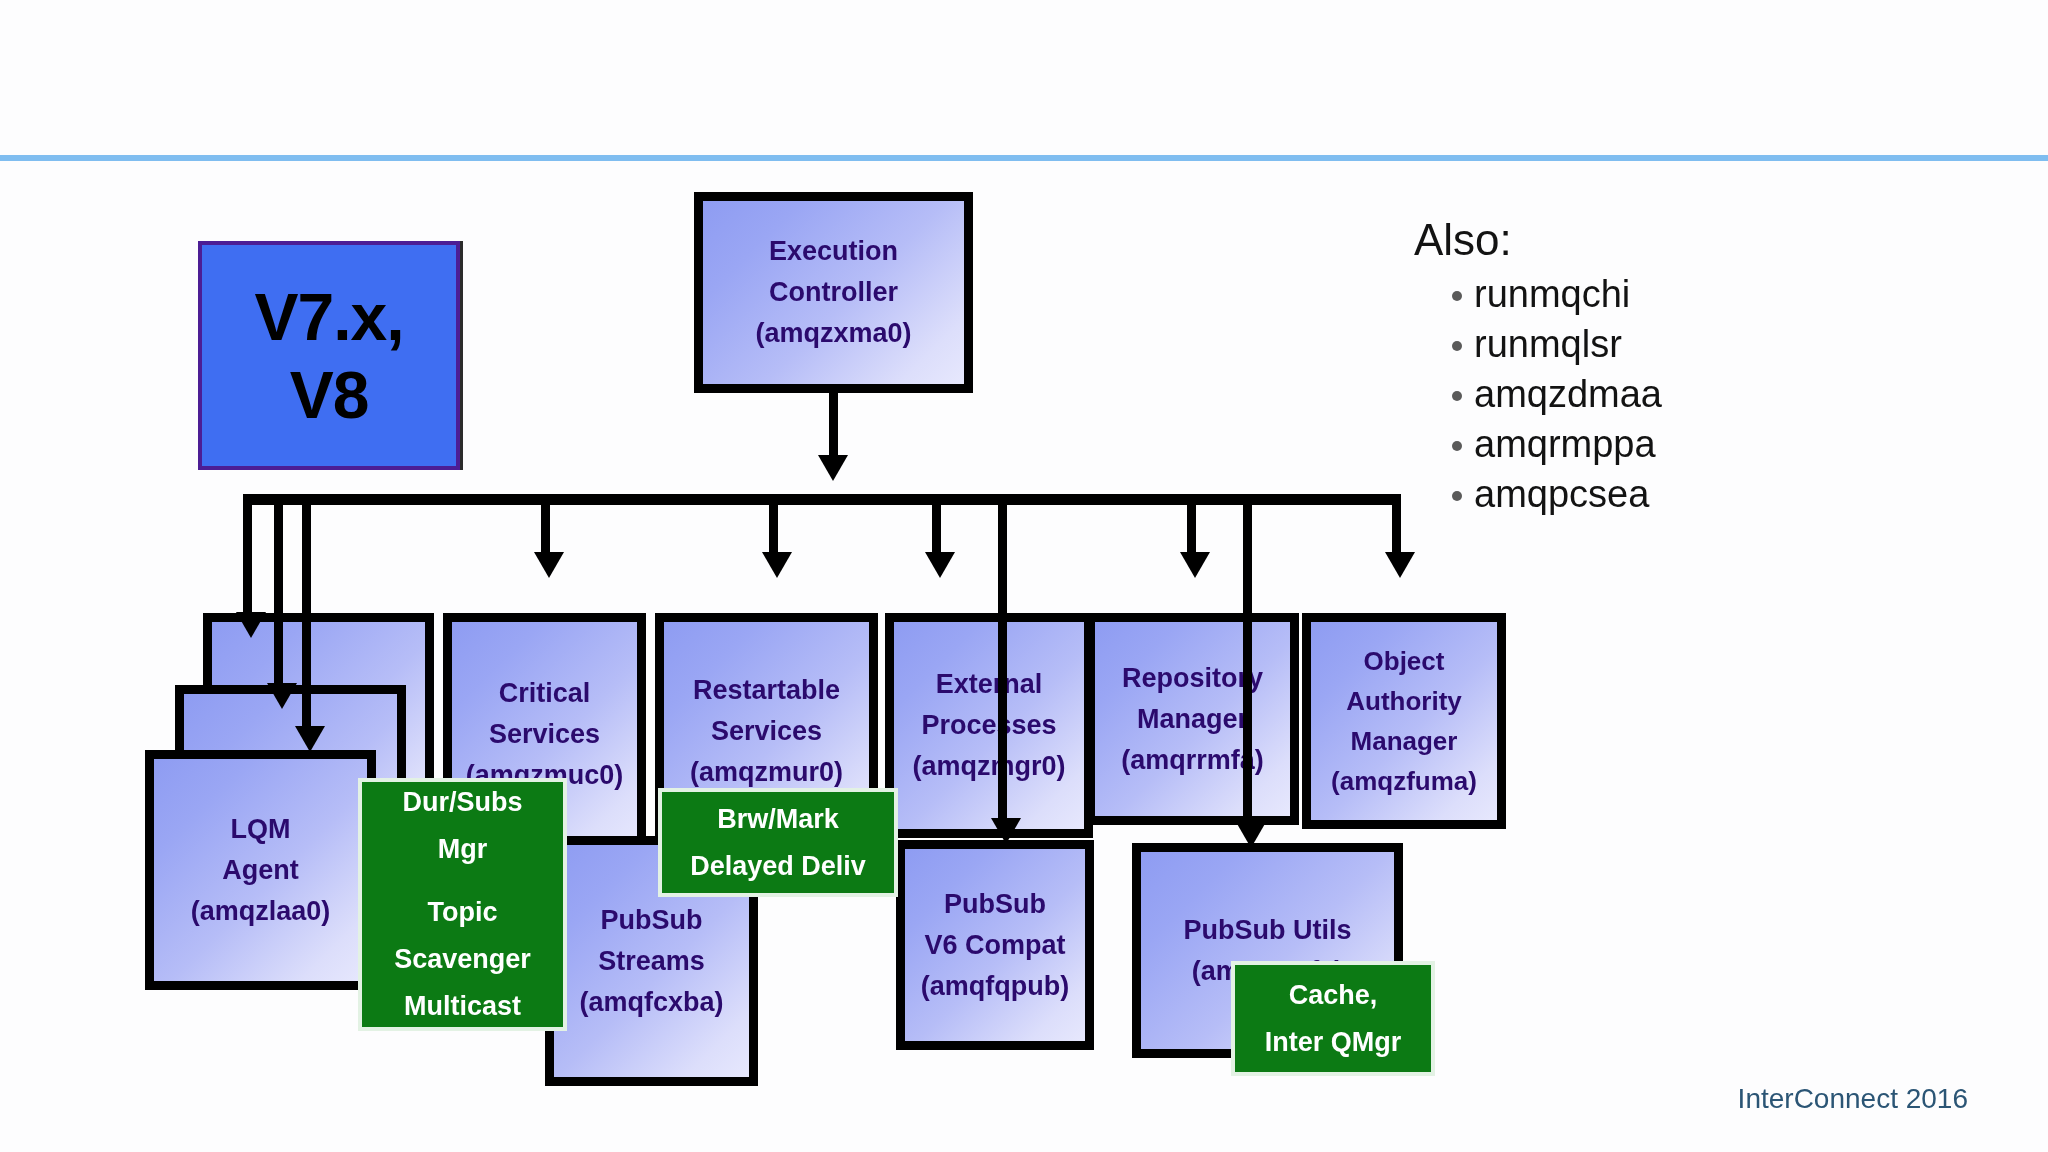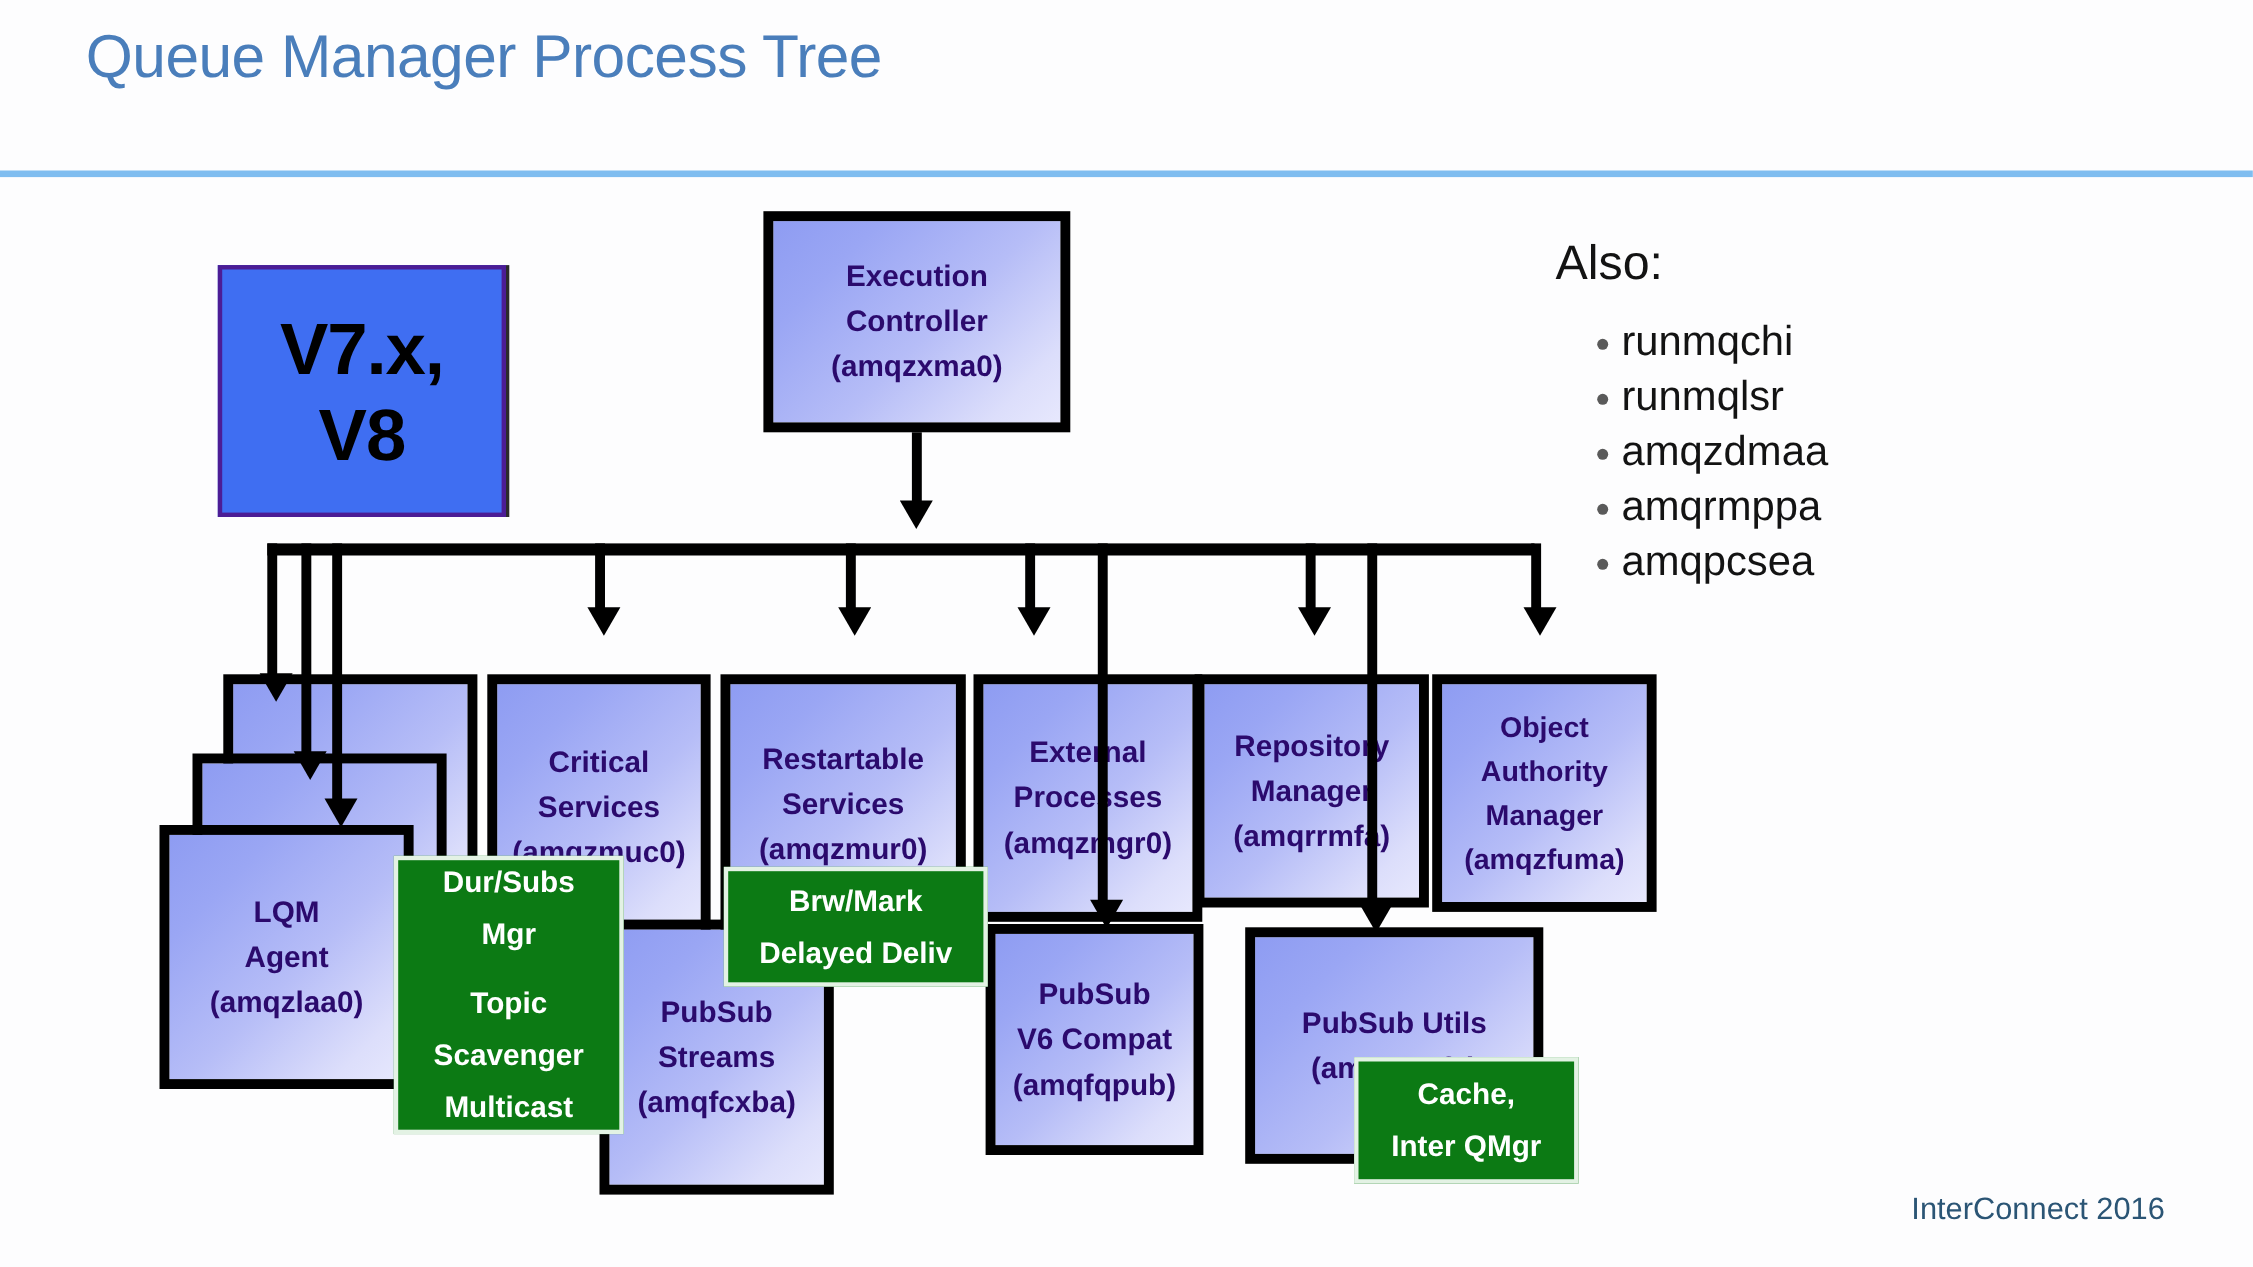--- a/index.html
+++ b/index.html
@@ -82,21 +82,21 @@
   .arrowhead{
     position:absolute;width:0;height:0;z-index:30;
     border-left:15px solid transparent;
     border-right:15px solid transparent;
     border-top:26px solid #000;
   }
 
   
   .also-wrap{position:absolute;left:1414px;top:214px;}
   .also-head{font-size:44px;line-height:52px;color:#131313;}
-  .also-list{margin:20px 0 0 0;padding:0;list-style:none;}
+  .also-list{margin:3px 0 0 0;padding:0;list-style:none;}
   .also-list li{
     font-size:38px;line-height:50px;color:#131313;
     padding-left:60px;position:relative;white-space:nowrap;
   }
   .also-list li:before{
     content:"";position:absolute;left:38px;top:22px;
     width:10px;height:10px;border-radius:50%;background:#5a5a5a;
   }
 
   
@@ -105,21 +105,20 @@
     font-size:28px;line-height:46px;
     color:#2b5575;
     white-space:nowrap;
   }
 </style>
 </head>
 <body>
 
 <div id="slide">
 
-  <div class="slide-title">Queue Manager Process Tree</div>
   <div class="title-rule"></div>
 
   <div class="vbox" style="left:198px;top:241px;width:262px;height:229px;">
     <span class="ln">V7.x,</span>
     <span class="ln">V8</span>
   </div>
 
   <div class="pbox" style="left:694px;top:192px;width:279px;height:201px;">
     <span class="ln">Execution</span>
     <span class="ln">Controller</span>

